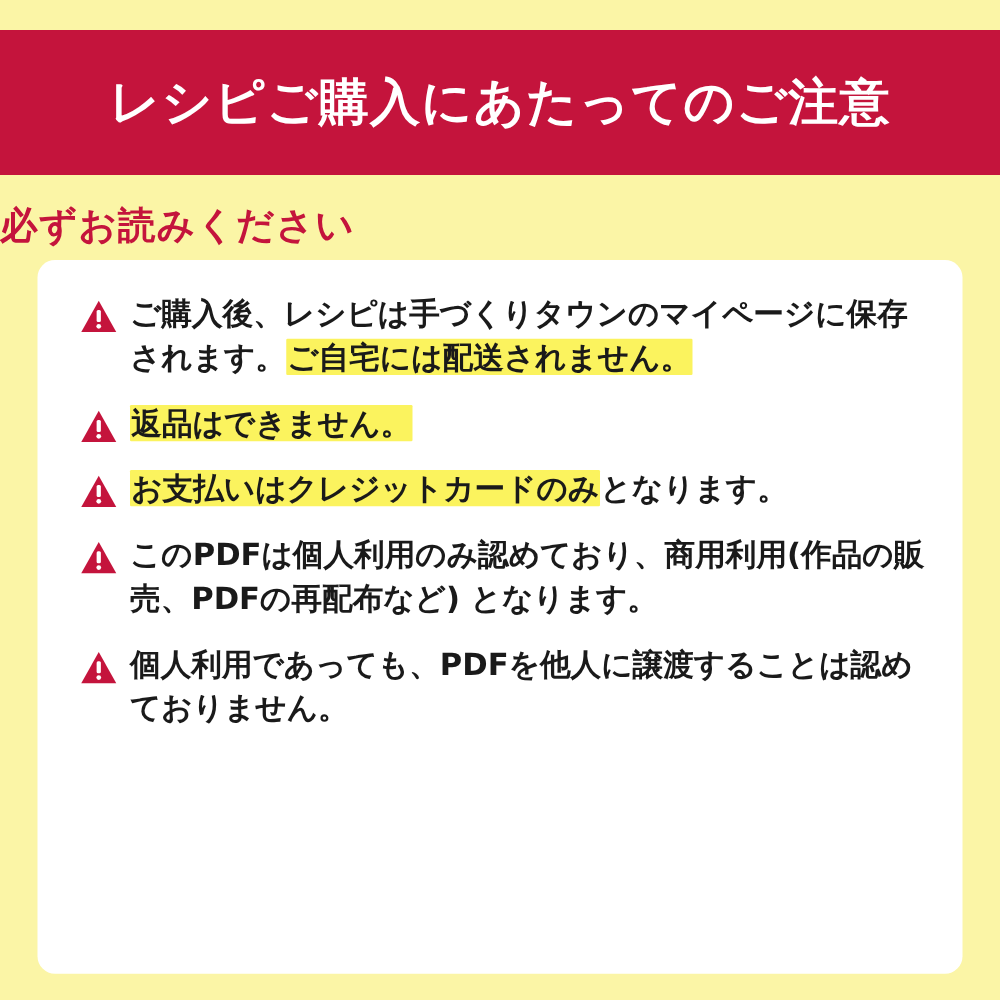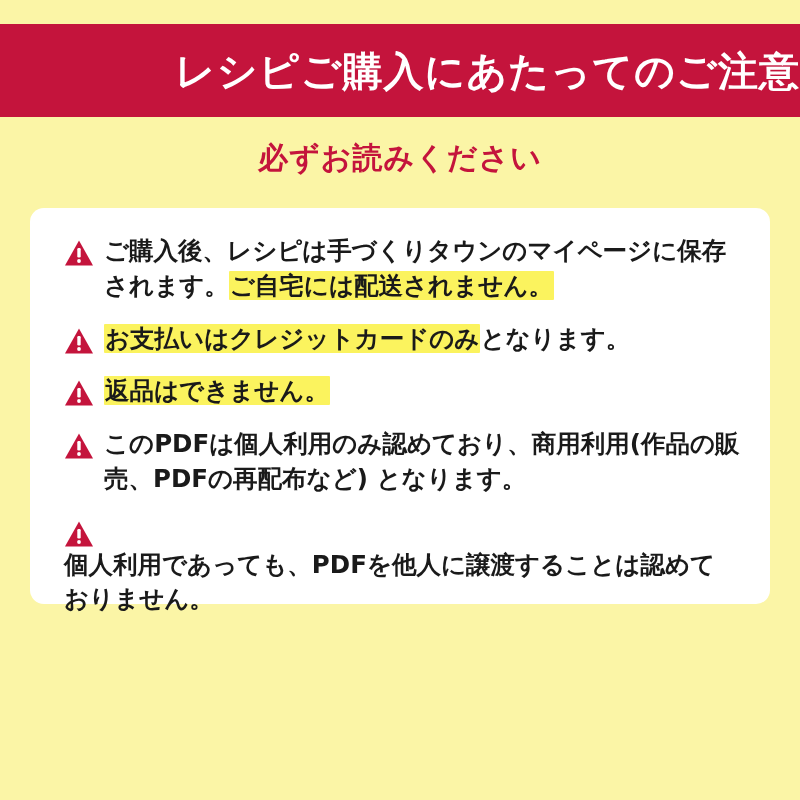--- a/index.html
+++ b/index.html
@@ -19,71 +19,70 @@
     height: 800px;
     background: #fbf5a6;
     box-sizing: border-box;
   }
   
   .header-band {
     position: absolute;
     left: 0;
     top: 24px;
     width: 800px;
-    height: 93px;
+    height: 116px;
     background: #c4143c;
     display: flex;
     align-items: center;
-    justify-content: flex-end;
+    justify-content: center;
   }
   .header-title {
     color: #ffffff;
     font-size: 40px;
     font-weight: bold;
     letter-spacing: 1px;
     line-height: 1;
     white-space: nowrap;
   }
   
   .subtitle {
     position: absolute;
     left: 0;
-    top: 138px;
+    top: 160px;
     width: 800px;
-    text-align: center;
+    text-align: left;
     color: #c4143c;
     font-size: 30px;
     font-weight: bold;
     letter-spacing: 1px;
   }
   
   .card {
     position: absolute;
     left: 30px;
     top: 208px;
     width: 740px;
-    height: 396px;
+    height: 571px;
     background: #ffffff;
     border-radius: 14px;
     box-sizing: border-box;
     padding: 26px 30px 20px 34px;
   }
   .notice-list {
     list-style: none;
     margin: 0;
     padding: 0;
   }
   .notice-item {
     display: flex;
     align-items: flex-start;
     margin-bottom: 18px;
   }
   .notice-item:last-child {
     margin-bottom: 0;
-    flex-direction: column;
   }
   .warn-icon {
     flex: 0 0 auto;
     width: 30px;
     height: 28px;
     margin-right: 10px;
     margin-top: 5px;
   }
   .warn-icon svg {
     display: block;
@@ -125,31 +124,31 @@
           <span class="notice-text"><span>ご購入後、レシピは手づくりタウンのマイページに保存されます。</span><span class="hl">ご自宅には配送されません。</span></span>
         </li>
         <li class="notice-item">
           <span class="warn-icon">
             <svg width="30" height="28" viewBox="0 0 30 28" xmlns="http://www.w3.org/2000/svg">
               <path d="M15 1.5 L29 26.5 L1 26.5 Z" fill="#c4143c"></path>
               <rect x="13.3" y="9" width="3.4" height="9.5" rx="1.2" fill="#ffffff"></rect>
               <circle cx="15" cy="22" r="1.9" fill="#ffffff"></circle>
             </svg>
           </span>
-          <span class="notice-text"><span class="hl">お支払いはクレジットカードのみ</span><span>となります。</span></span>
+          <span class="notice-text"><span class="hl">返品はできません。</span></span>
         </li>
         <li class="notice-item">
           <span class="warn-icon">
             <svg width="30" height="28" viewBox="0 0 30 28" xmlns="http://www.w3.org/2000/svg">
               <path d="M15 1.5 L29 26.5 L1 26.5 Z" fill="#c4143c"></path>
               <rect x="13.3" y="9" width="3.4" height="9.5" rx="1.2" fill="#ffffff"></rect>
               <circle cx="15" cy="22" r="1.9" fill="#ffffff"></circle>
             </svg>
           </span>
-          <span class="notice-text"><span class="hl">返品はできません。</span></span>
+          <span class="notice-text"><span class="hl">お支払いはクレジットカードのみ</span><span>となります。</span></span>
         </li>
         <li class="notice-item">
           <span class="warn-icon">
             <svg width="30" height="28" viewBox="0 0 30 28" xmlns="http://www.w3.org/2000/svg">
               <path d="M15 1.5 L29 26.5 L1 26.5 Z" fill="#c4143c"></path>
               <rect x="13.3" y="9" width="3.4" height="9.5" rx="1.2" fill="#ffffff"></rect>
               <circle cx="15" cy="22" r="1.9" fill="#ffffff"></circle>
             </svg>
           </span>
           <span class="notice-text"><span>このPDFは個人利用のみ認めており、商用利用(作品の販売、PDFの再配布など) となります。</span></span>

